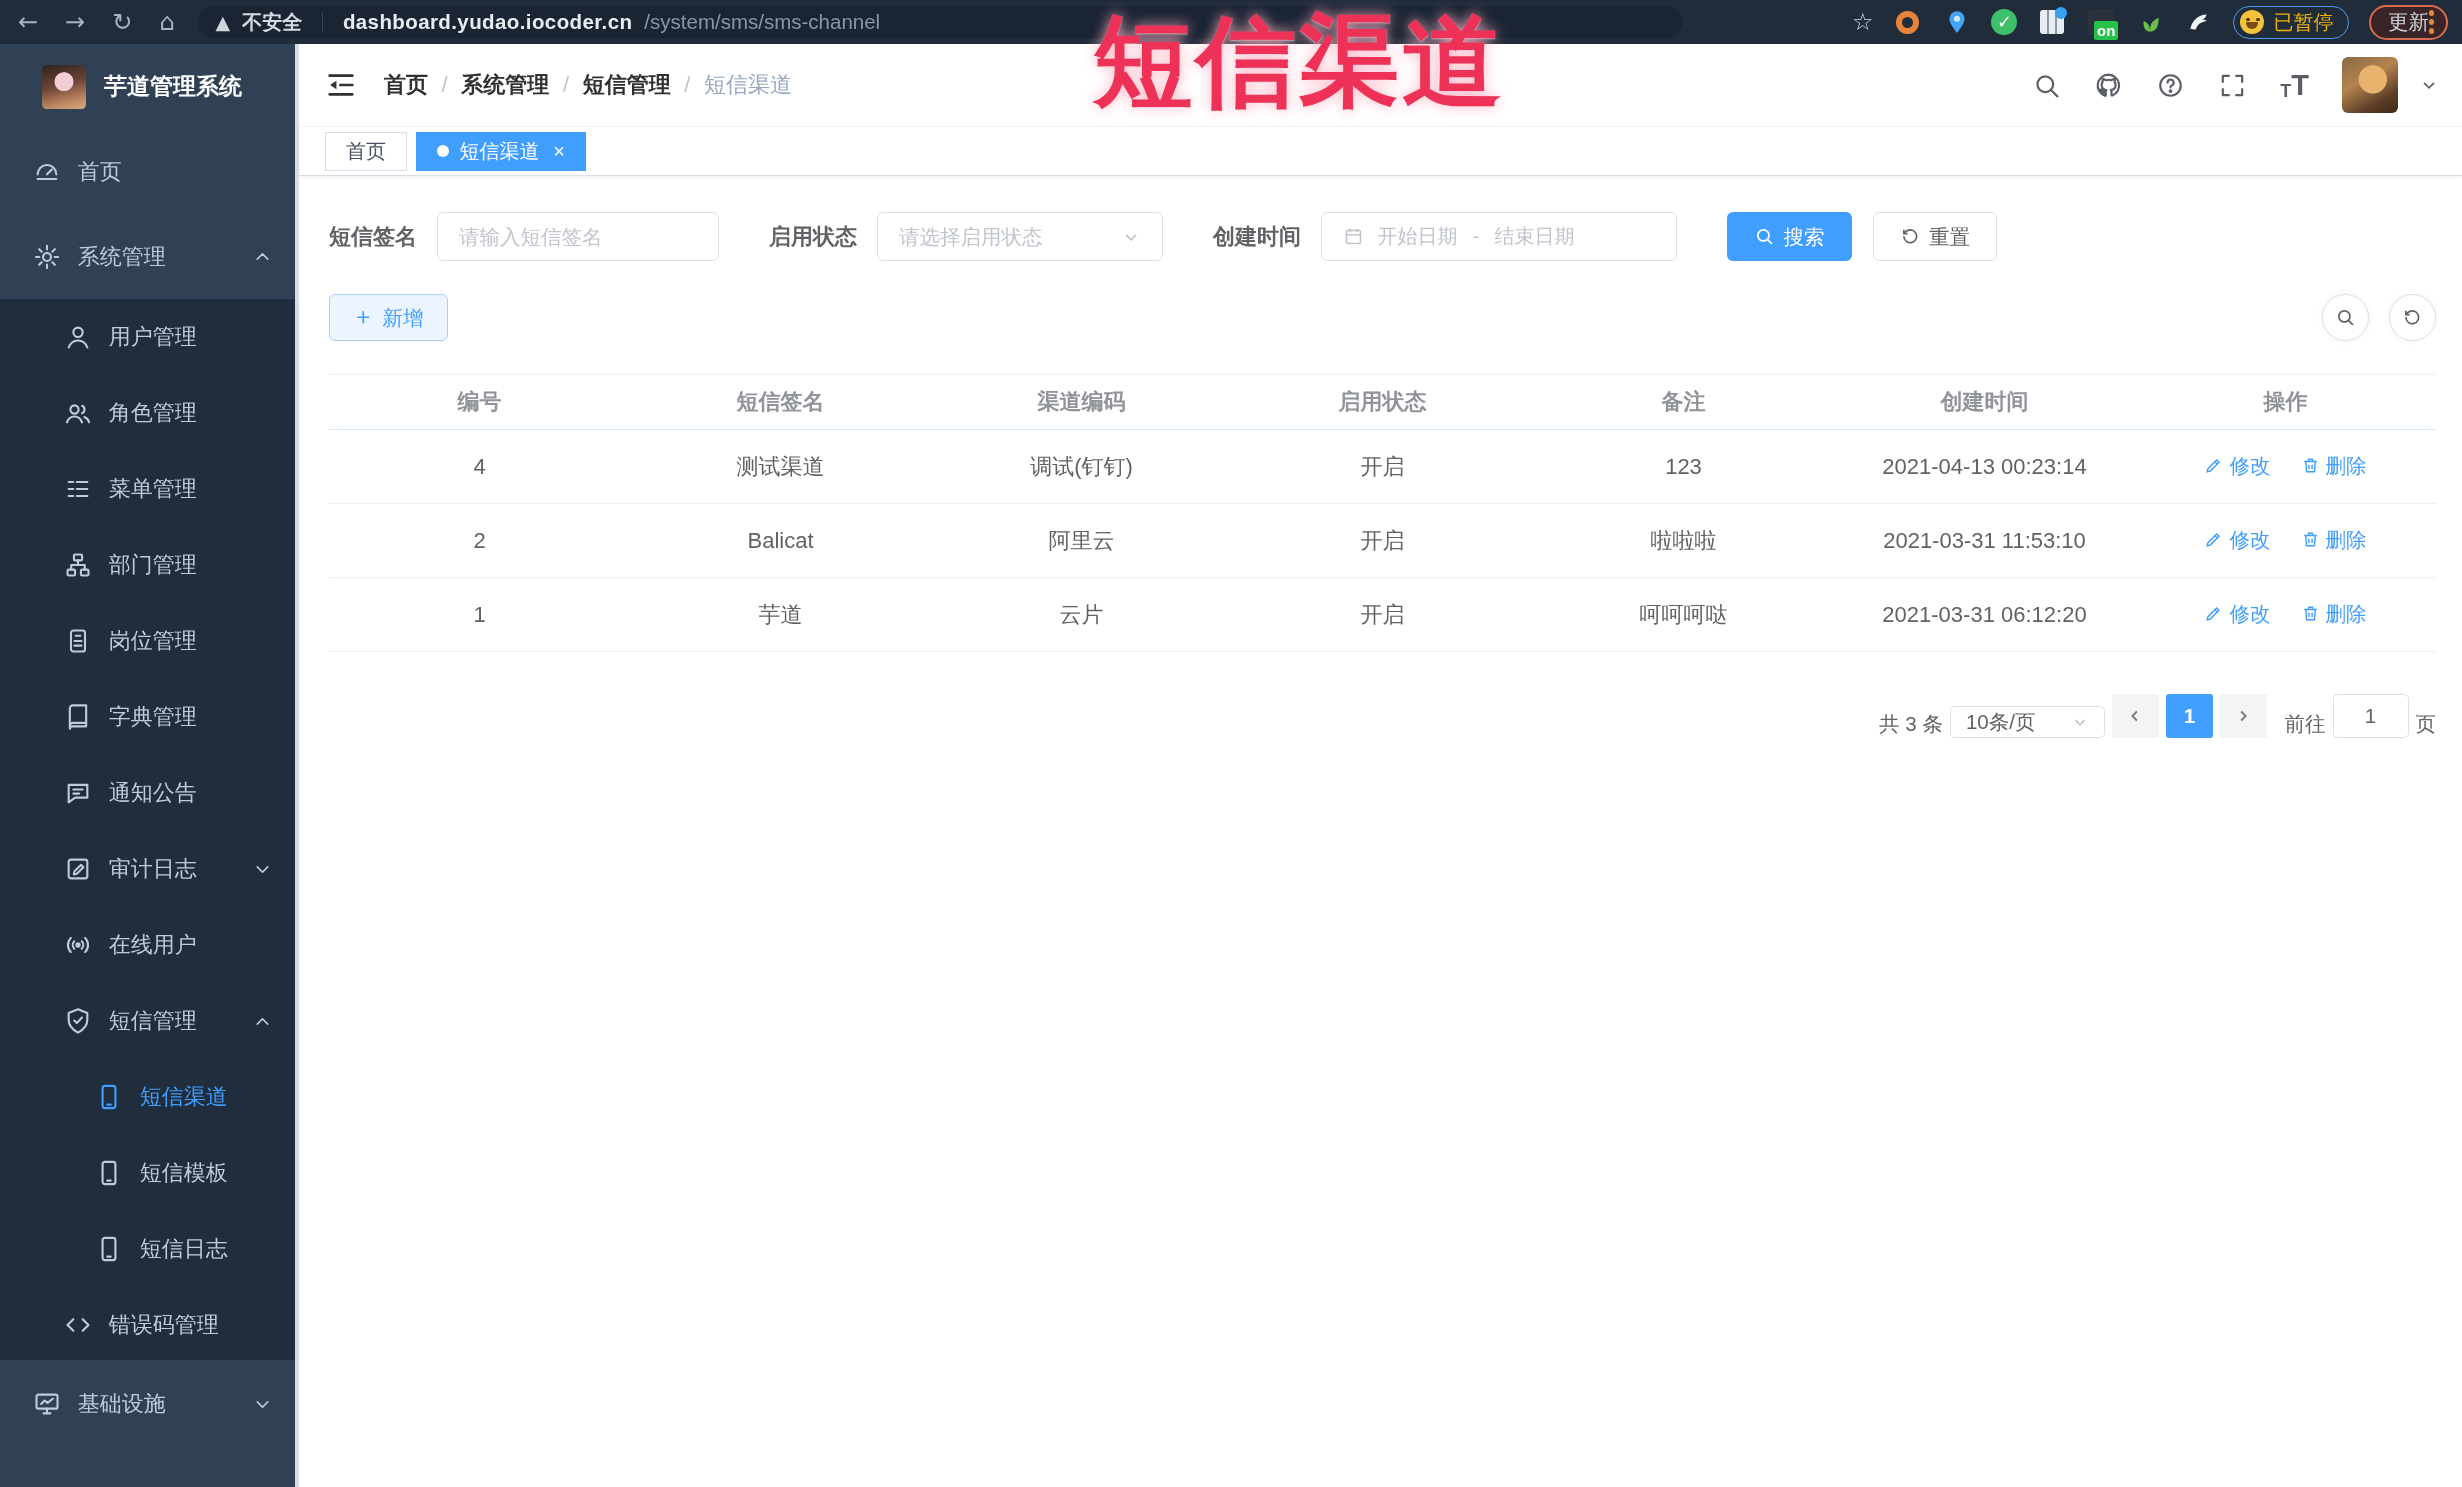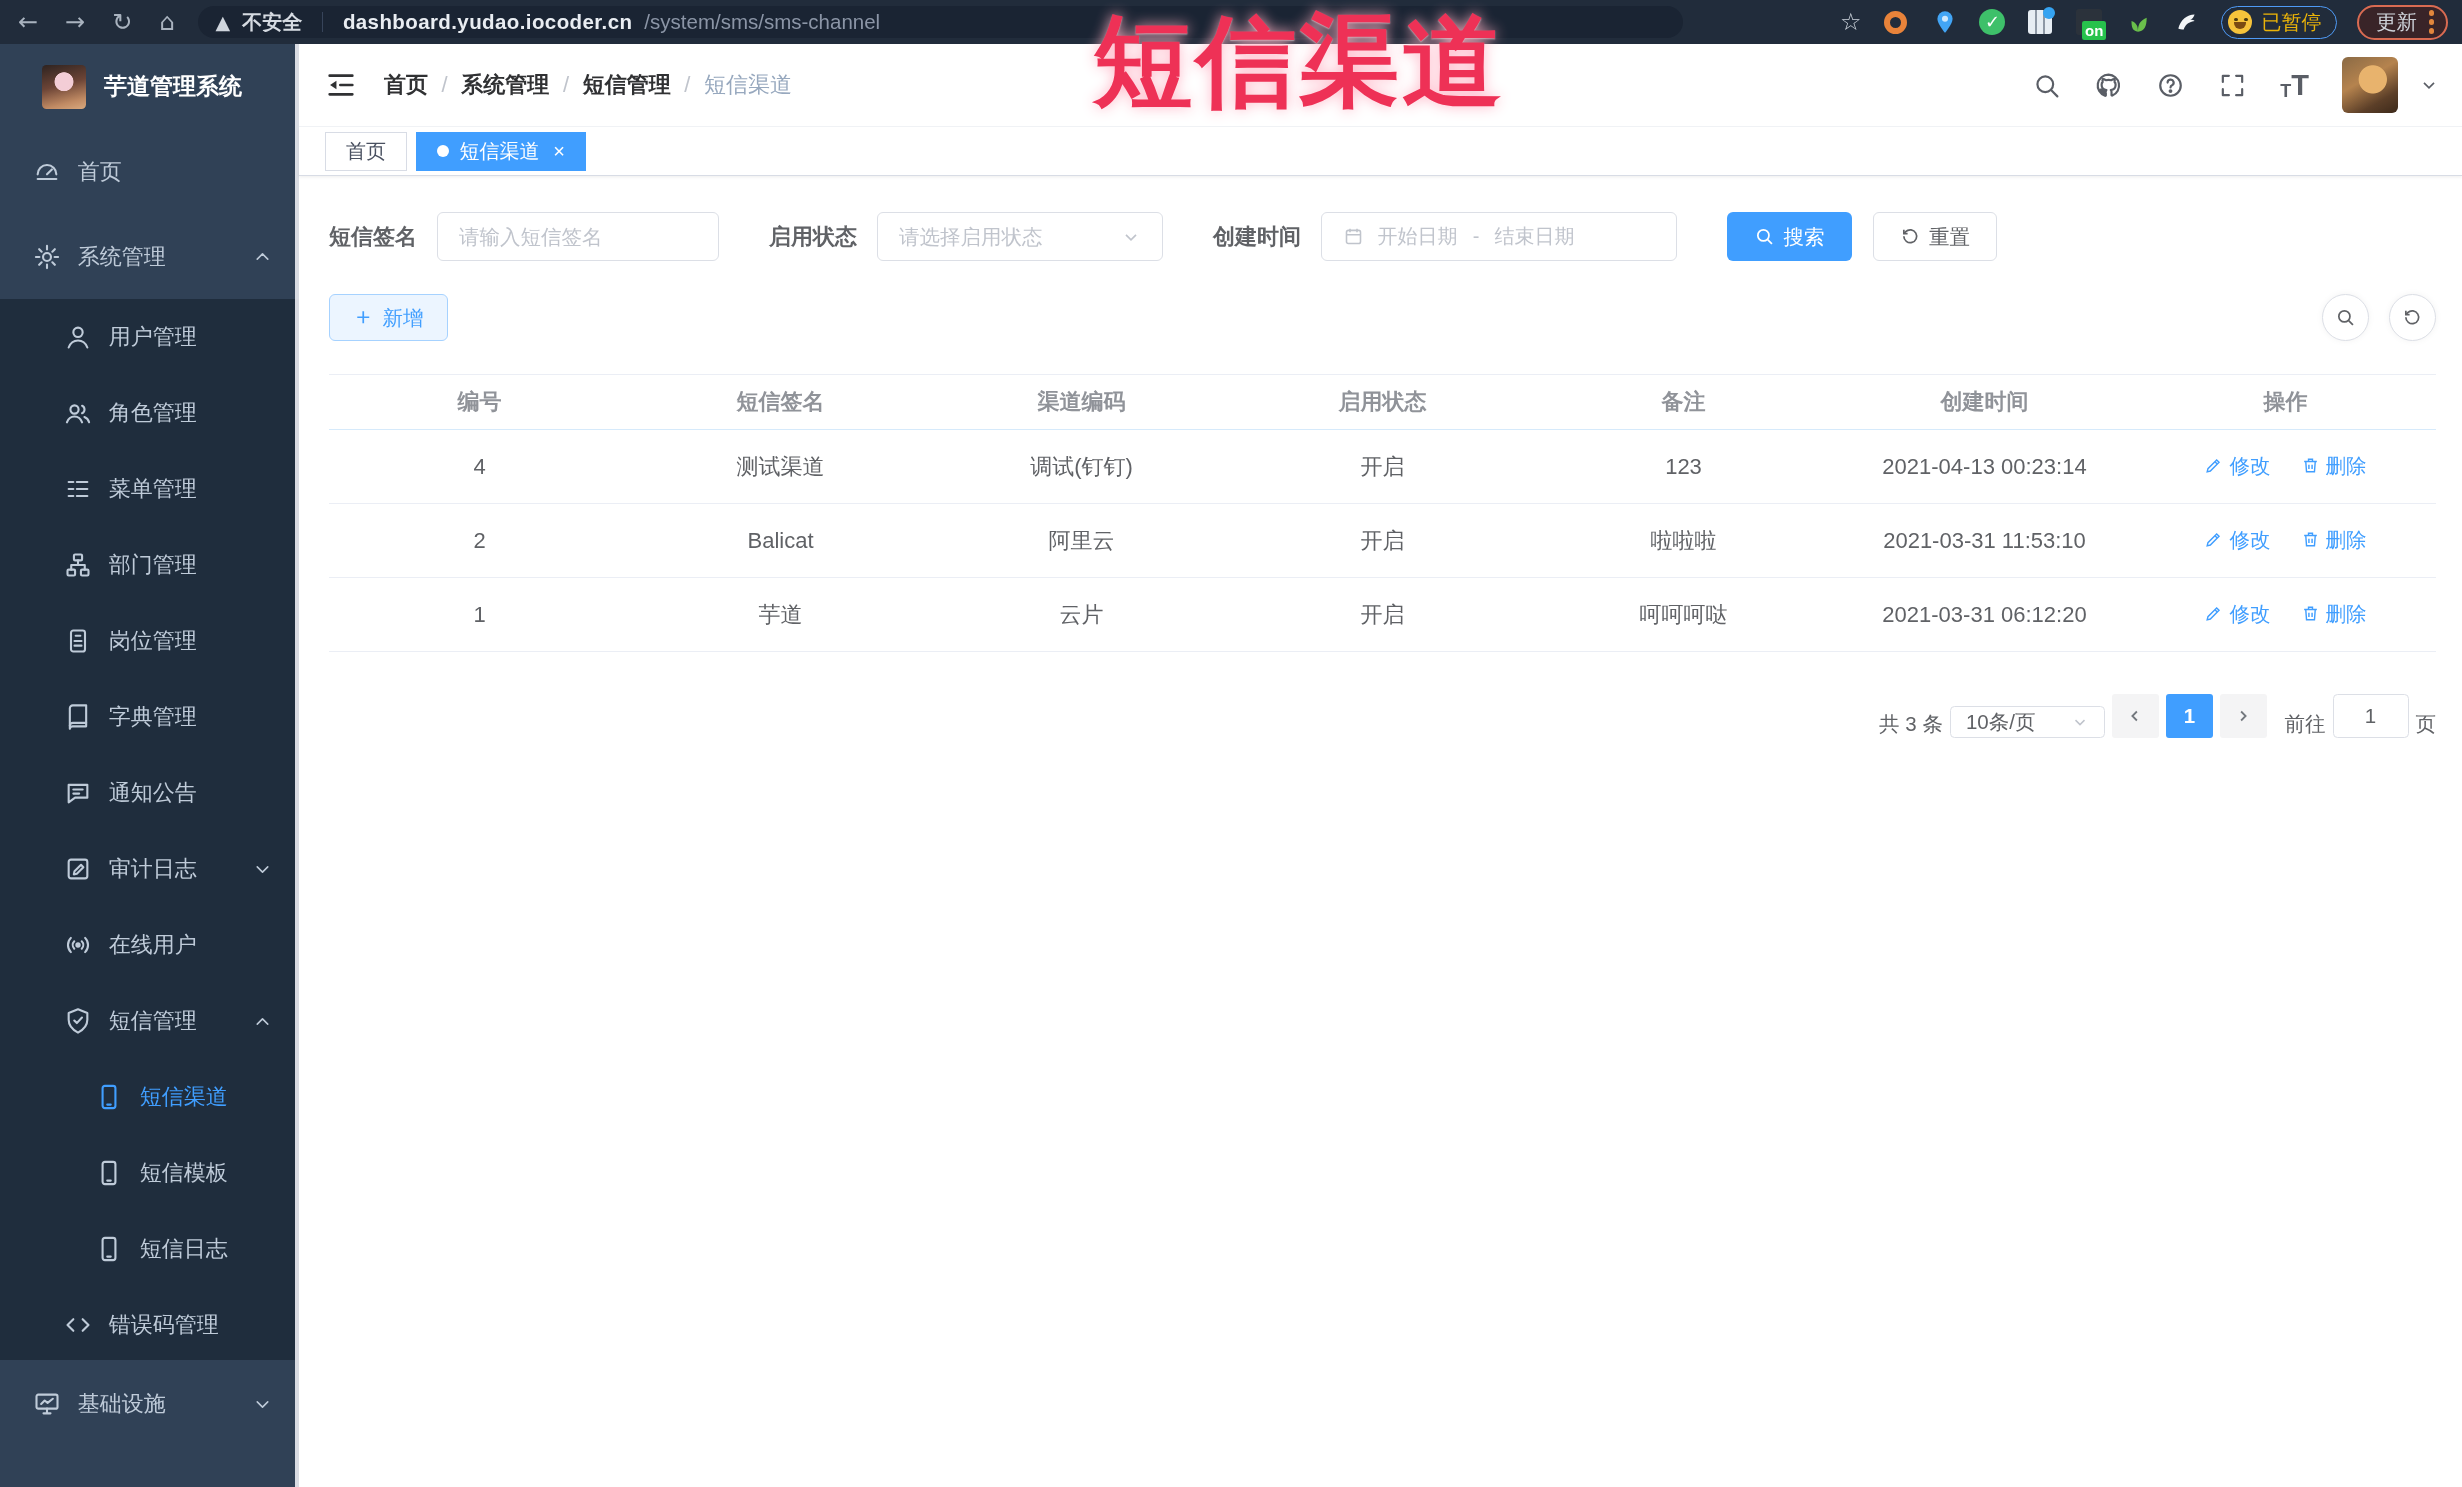--- a/index.html
+++ b/index.html
@@ -33,21 +33,21 @@
     padding:0.8px 3px; border-radius:2.3px; font-style:normal; }
   .ext-leaf svg { width:26px; height:26px; }
   .ext-bird svg { width:26px; height:26px; }
   .paused-pill { height:33px; border:1.5px solid #4f9bf7; border-radius:16.7px; display:flex; align-items:center; gap:9px;
     padding:0 15px 0 6px; color:#eab308; font-size:20px; }
   .emoji-face { width:24px; height:24px; border-radius:50%; background:#f5c33b; position:relative; }
   .emoji-face:before { content:""; position:absolute; left:5.3px; top:7.6px; width:3.8px; height:3.8px; border-radius:50%;
     background:#4a3односи; background:#4a3a10; box-shadow:10px 0 0 #4a3a10; }
   .emoji-face:after { content:""; position:absolute; left:6px; top:12px; width:12px; height:6.8px; border-radius:0 0 12px 12px; background:#7a4b12; }
   .update-btn { height:35px; border:2.3px solid #d96b52; border-radius:18px; background:#392428; display:flex; align-items:center;
-    gap:12px; padding:0 12px 0 16.7px; color:#cfd4db; font-size:20.5px;text-align:right; }
+    padding:0 12px 0 16.7px; color:#cfd4db; font-size:20.5px;text-align:right; }
   .vdots { display:flex; flex-direction:column; gap:3.8px; }
   .vdots i { width:5.3px; height:5.3px; border-radius:50%; background:#e2863c; }
 
   
   .sidebar { position:absolute; left:0; top:44px; width:299px; bottom:0; background:#1f2d3d; }
   .sidebar:after { content:""; position:absolute; right:0; top:0; bottom:0; width:4.5px; background:#ecedf3; opacity:.9; }
   .side-top { background:#304156; }
   .logo-row { height:85px; display:flex; align-items:center; padding-left:42px; gap:18px; }
   .logo-img { width:44px; height:44px; border-radius:4.5px; flex:0 0 auto;
     background:radial-gradient(circle at 50% 38%, #f3cdd6 0 26%, rgba(0,0,0,0) 28%),

